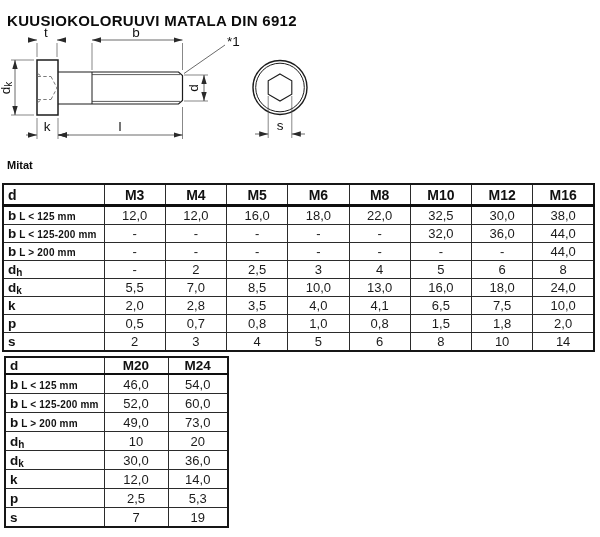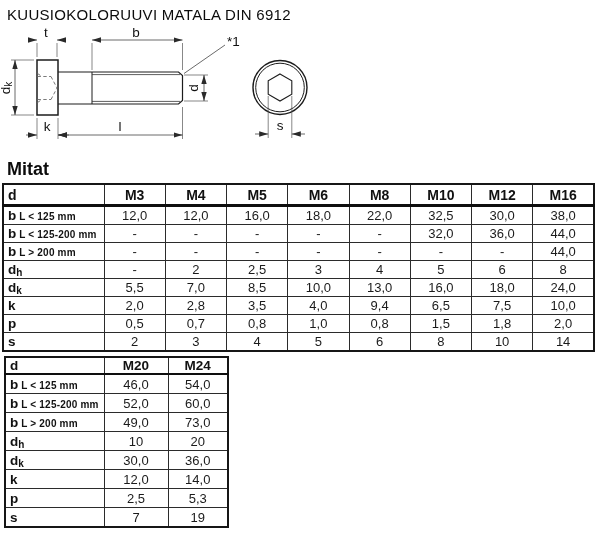--- a/index.html
+++ b/index.html
@@ -1,25 +1,25 @@
 <!DOCTYPE html>
 <html><head>
 <meta charset="utf-8">
 <style>
   html,body { margin:0; padding:0; background:#ffffff; }
   #frame {
     position:relative; width:600px; height:537px; background:#ffffff;
     font-family:"Liberation Sans", sans-serif; color:#111; overflow:hidden;
   }
   .title {
-    position:absolute; left:7px; top:6px; font-size:15px; font-weight:normal;
+    position:absolute; left:7px; top:12px; font-size:15px; font-weight:bold;
     letter-spacing:0.3px; white-space:nowrap; color:#0c0c0c;
   }
   .mitat {
-    position:absolute; left:7px; top:159px; font-size:18px; font-weight:bold; color:#0c0c0c;
+    position:absolute; left:7px; top:159px; font-size:11px; font-weight:bold; color:#0c0c0c;
   }
   svg.drawing { position:absolute; left:0; top:24px; }
   svg.drawing text { font-family:"Liberation Sans", sans-serif; fill:#101010; font-size:13.5px; }
 
   table.tbl {
     position:absolute; border-collapse:collapse; table-layout:fixed; background:#fff;
     border:2px solid #161616;
   }
   #table1 { left:2px; top:183px; width:593px; }
   #table2 { left:4px; top:356px; width:223px; }
@@ -218,21 +218,21 @@
           <td>16,0</td>
           <td>18,0</td>
           <td>24,0</td>
         </tr>
         <tr>
           <th class="lab"><span class="rl">k</span></th>
           <td>2,0</td>
           <td>2,8</td>
           <td>3,5</td>
           <td>4,0</td>
-          <td>9,4</td>
+          <td>4,1</td>
           <td>6,5</td>
           <td>7,5</td>
           <td>10,0</td>
         </tr>
         <tr>
           <th class="lab"><span class="rl">p</span></th>
           <td>0,5</td>
           <td>0,7</td>
           <td>0,8</td>
           <td>1,0</td>

